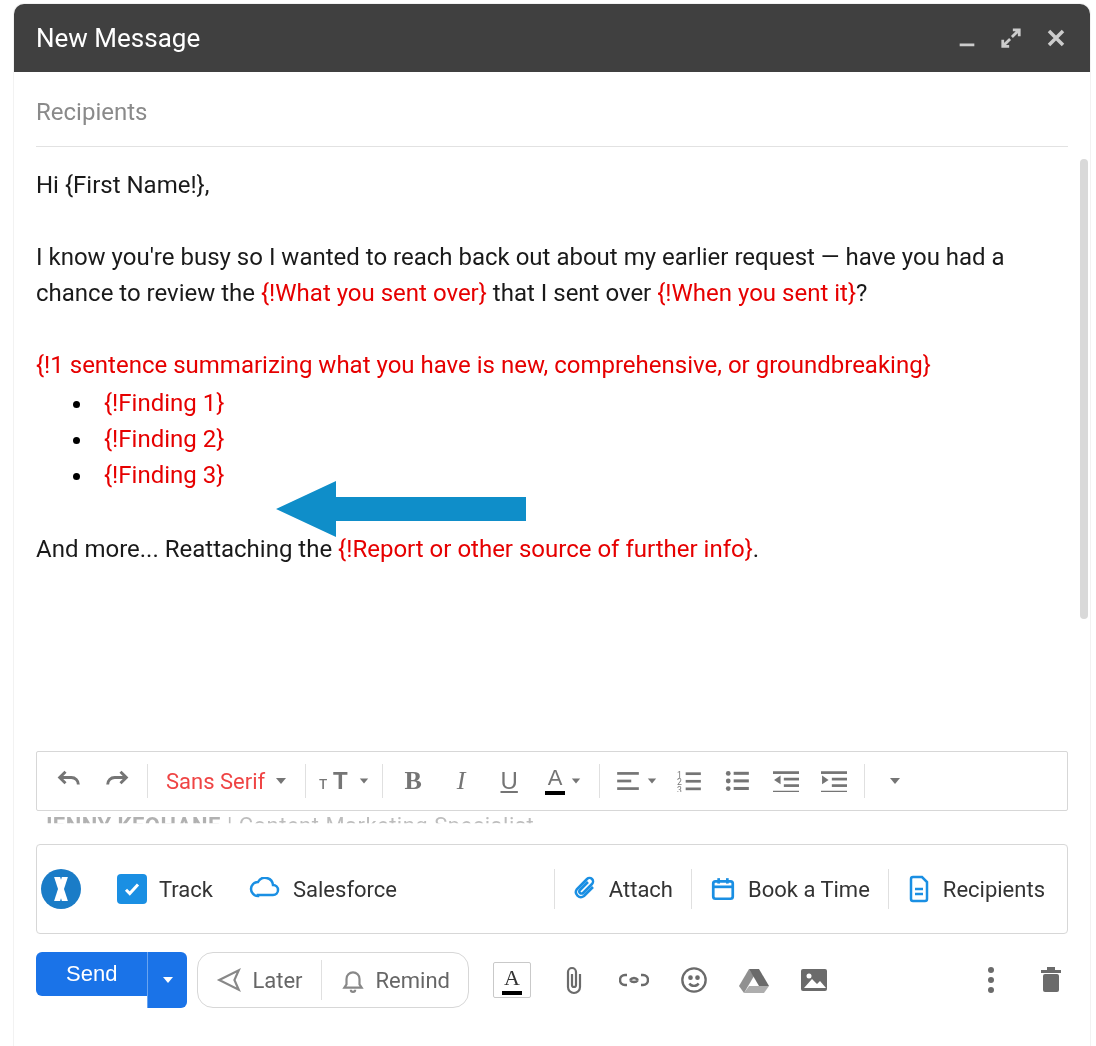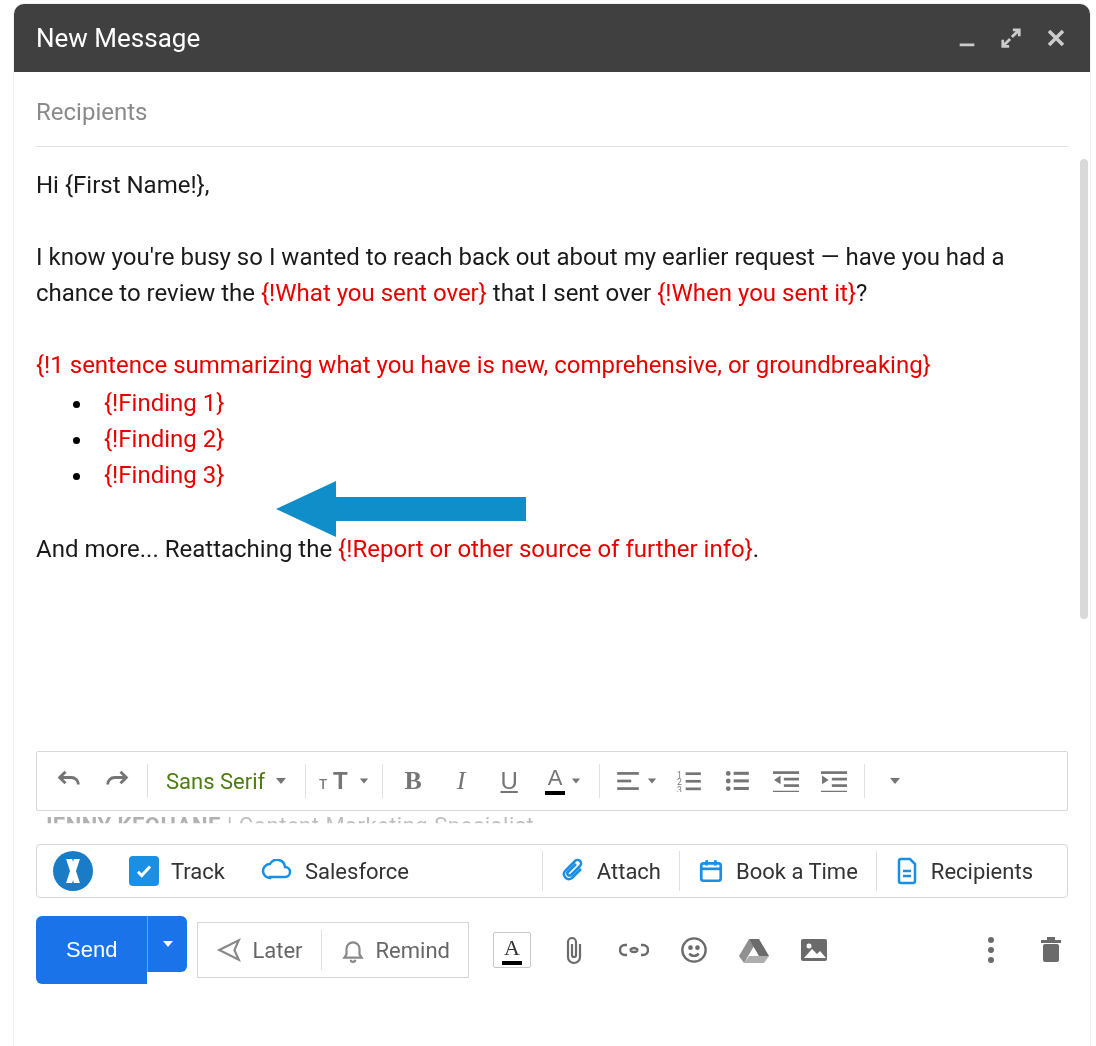--- a/index.html
+++ b/index.html
@@ -96,42 +96,42 @@
     height: 44px;
     display: flex;
     align-items: center;
     justify-content: center;
     color: #757575;
     cursor: pointer;
   }
   .fmt-sep { width:1px; height:34px; background:#e0e0e0; margin:0 4px; }
   .font-picker {
     display:flex; align-items:center; gap:10px;
-    font-size:22px; color:#4d7c0f; padding:0 10px;
+    font-size:22px; color:#ef4444; padding:0 10px;
     cursor:pointer;
     justify-content:center;
   }
   .sig-peek {
     padding: 2px 26px 0 26px;
     font-size: 22px;
     color: #222;
     font-weight: 700;
     letter-spacing: 0.5px;
     white-space: nowrap;
     overflow:hidden;
   }
   .sig-peek .light { font-weight:400; color:#444; }
   .ext-bar {
     margin: 6px 22px 0 22px;
     border: 1px solid #d7d7d7;
     border-radius: 4px;
-    height: 54px;
+    height: 90px;
     display:flex;
     align-items:center;
-    padding: 0 16px;
+    padding: 0 4px;
     gap: 0;
   }
   .ext-logo {
     width:40px; height:40px; border-radius:50%;
     background:#1a7cc7;
     position:relative;
     margin-right:18px;
   }
   .ext-logo::before, .ext-logo::after {
     content:""; position:absolute; background:#fff;
@@ -154,35 +154,35 @@
     display:flex;
     align-items:center;
     gap:0;
   }
   .send-group {
     display:flex;
   }
   .send-btn {
     background:#1a73e8; color:#fff;
     font-size:22px; font-weight:500;
-    border:none; height:68px;
+    border:none; height:44px;
     padding:0 30px;
     border-radius:6px 0 0 6px;
     cursor:pointer;
   }
   .send-more {
     background:#1a73e8; color:#fff;
     border:none; height:56px; width:40px;
     border-left:1px solid rgba(255,255,255,0.35);
     border-radius:0 6px 6px 0;
     cursor:pointer;
     display:flex; align-items:center; justify-content:center;
   }
   .sched-group {
-    display:flex; border:1px solid #d7d7d7; border-radius:0;
+    display:flex; border:1px solid #d7d7d7; border-radius:16px;
     margin-left:10px; height:56px; align-items:center;
   }
   .sched-btn {
     display:flex; align-items:center; gap:10px;
     font-size:22px; color:#666; padding:0 18px; height:100%;
     cursor:pointer;
   }
   .action-icons {
     display:flex; align-items:center; gap:26px;
     margin-left:24px;

